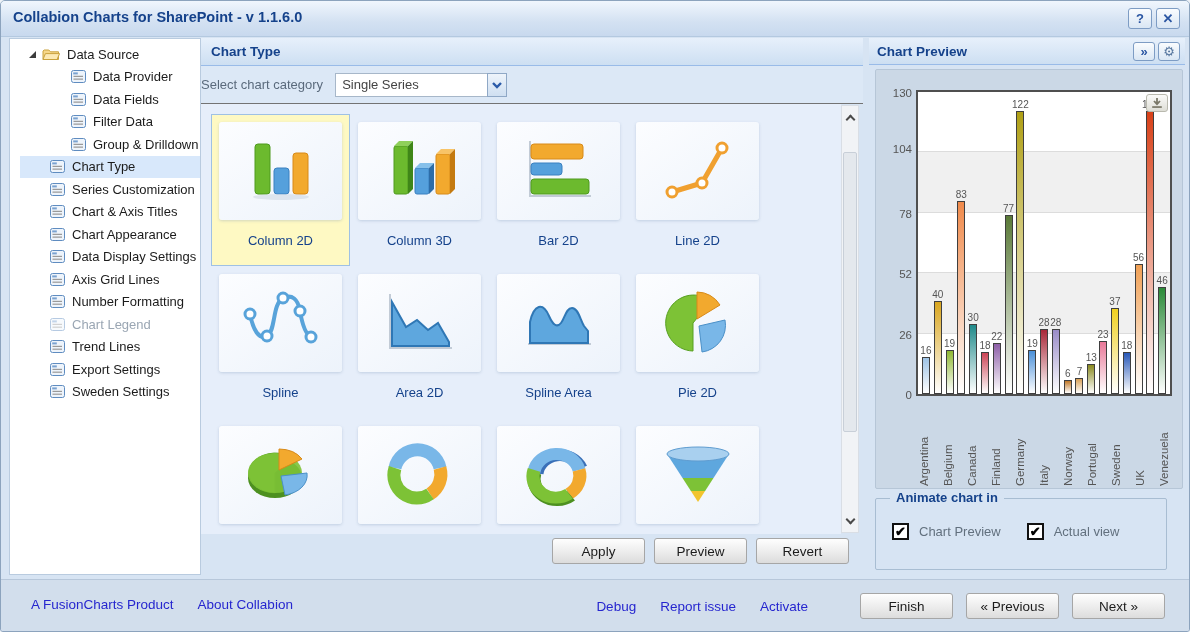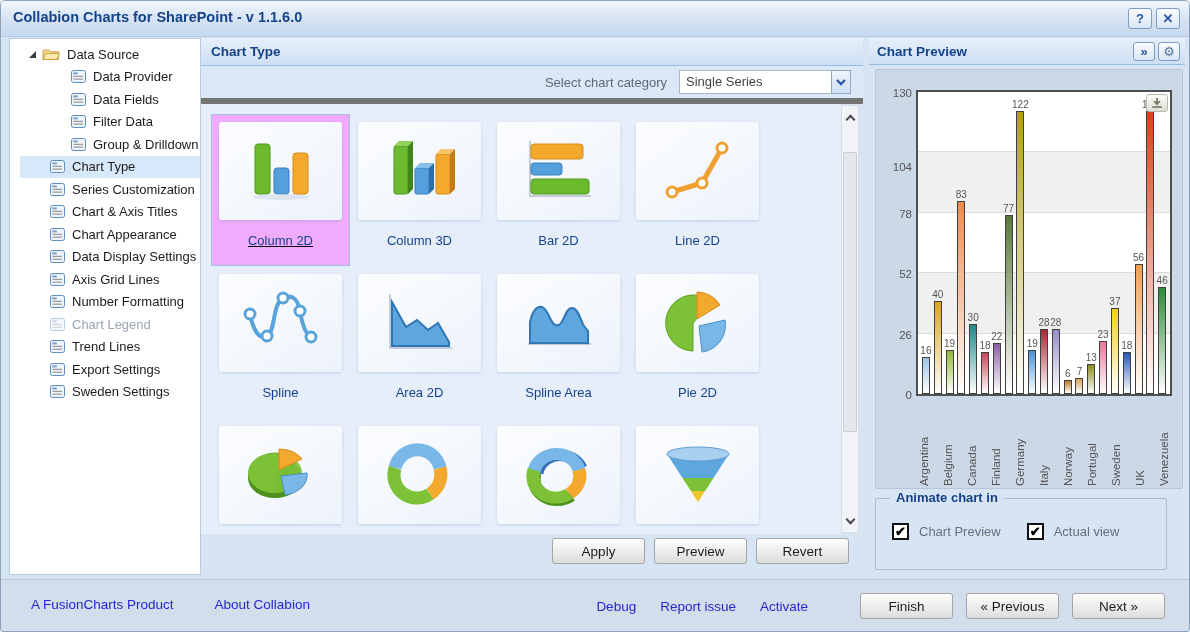--- a/index.html
+++ b/index.html
@@ -27,34 +27,34 @@
   .trow.selected { background:#d8e8fb; }
   .trow.disabled { color:#9aa6b3; cursor:default; }
   .trow.disabled svg { opacity:.45; }
   .expander { width:0; height:0; border-left:7px solid transparent; border-bottom:7px solid #3c3c3c; margin-right:6px; }
   .ticon { margin-right:7px; flex:0 0 auto; display:flex; }
   
   .main-header { position:absolute; left:200px; top:37px; width:662px; height:28px;
     background:linear-gradient(#e7f0fb,#cddff2); border-bottom:1px solid #99bbe8;
     font-size:13.5px; font-weight:bold; color:#15428b; line-height:27px; padding-left:10px; }
   .toolbar { position:absolute; left:200px; top:65px; width:662px; height:38px;
-    background:#dce8f6; border-bottom:6px solid #737373;
-    display:flex; align-items:center; justify-content:flex-end; gap:12px; padding-right:12px; }
+    background:#dce8f6; border-bottom:1px solid #737373;
+    display:flex; align-items:center; gap:12px; padding-right:12px; }
   .toolbar-label { font-size:13px; color:#5a6a7c; }
   .combo { display:flex; height:24px; cursor:pointer; }
   .combo-text { width:152px; background:#fff; border:1px solid #a7b7c9; border-right:none;
     font-size:13px; color:#444; padding:3px 6px; }
   .combo-arrow { width:20px; border:1px solid #8fa8c6; background:linear-gradient(#eef4fb,#cfdff1);
     display:flex; align-items:center; justify-content:center; }
   .grid-area { position:absolute; left:200px; top:103px; width:640px; height:430px;
     background:#e6eefa; overflow:hidden; padding:10px 0 0 10px;
     display:grid; grid-template-columns:repeat(4,139px); grid-auto-rows:152px; }
   .tile { width:139px; height:152px; display:flex; flex-direction:column; align-items:center;
     border:1px solid transparent; cursor:pointer; }
-  .tile.selected { background:#f0abfc; border-color:#9fc1e4;text-decoration:underline; }
+  .tile.selected { background:#fef9c3; border-color:#9fc1e4; }
   .tile-iconbox { width:123px; height:98px; margin-top:7px; border-radius:3px;
     background:linear-gradient(145deg,#fcfdff,#edf3fb);
     box-shadow:0 1px 3px rgba(110,135,170,.3);
     display:flex; align-items:center; justify-content:center; }
   .tile-label { margin-top:13px; font-size:13px; color:#15428b; }
   .vscroll { position:absolute; left:840px; top:104px; width:18px; height:428px;
     background:#f1f3f6; border:1px solid #d9dee5; }
   .scroll-arrow { position:absolute; left:0; width:100%; height:22px; display:flex; align-items:center; justify-content:center; cursor:pointer; }
   .chev { width:7px; height:7px; border-left:2px solid #4a4a4a; border-bottom:2px solid #4a4a4a; }
   .chev.up { transform:rotate(135deg); margin-top:4px; }
@@ -98,21 +98,21 @@
     border:1px solid #a8bdd2; border-radius:2px; padding:0 10px; }
   .animate-legend { position:absolute; top:-9px; left:14px; background:#d7e4f3; padding:0 6px;
     font-size:13px; font-weight:bold; color:#15428b; }
   .cb-row { display:flex; align-items:center; gap:10px; margin-top:24px; padding-left:6px; }
   .cb { width:17px; height:17px; background:#fff; border:2px solid #111;
     display:flex; align-items:center; justify-content:center; font-size:13px; font-weight:bold; color:#000; cursor:pointer; }
   .cb-label { font-size:13px; color:#62707e; margin-right:16px; }
   
   .footer { position:absolute; left:0; right:0; bottom:0; height:52px;
     background:#d2deec; border-top:1px solid #b7c7da; }
-  .footer-links-left { position:absolute; left:30px; top:17px; display:flex; gap:41px; }
+  .footer-links-left { position:absolute; left:30px; top:17px; display:flex; gap:24px; }
   .flink { font-size:13.5px; color:#2626cf; text-decoration:none; cursor:pointer; }
   .footer-right { position:absolute; right:24px; top:13px; display:flex; align-items:center; }
   .footer-right .flink { margin-right:24px; }
   .footer-right .btn { margin-left:13px; }
   .btn.finish { margin-left:28px; }
 </style>
 </head>
 <body>
 
 <div id="window">
@@ -589,21 +589,21 @@
           <div class="bar-slot">
             <div class="bar-value">46</div>
             <div class="bar" style="height: 107px; background: linear-gradient(rgb(42, 138, 56), rgb(255, 255, 255));"></div>
           </div>
         </div>
       <div id="yaxis">
           <div class="y-tick" style="bottom: -7px;">0</div>
           <div class="y-tick" style="bottom: 53.4px;">26</div>
           <div class="y-tick" style="bottom: 113.8px;">52</div>
           <div class="y-tick" style="bottom: 174.2px;">78</div>
-          <div class="y-tick" style="bottom: 221px;">104</div>
+          <div class="y-tick" style="bottom: 239px;">104</div>
           <div class="y-tick" style="bottom: 295px;">130</div>
         </div>
       <div class="dl-btn">
         <svg width="12" height="12" viewBox="0 0 12 12">
             <path d="M6 1 V6 M3 4 L6 7.2 L9 4" fill="none" stroke="#7a7868" stroke-width="1.8"></path>
             <rect x="1.2" y="9.2" width="9.6" height="1.7" fill="#7a7868"></rect>
           </svg>
       </div>
     </div>
     <div class="xrow" id="xrow">

